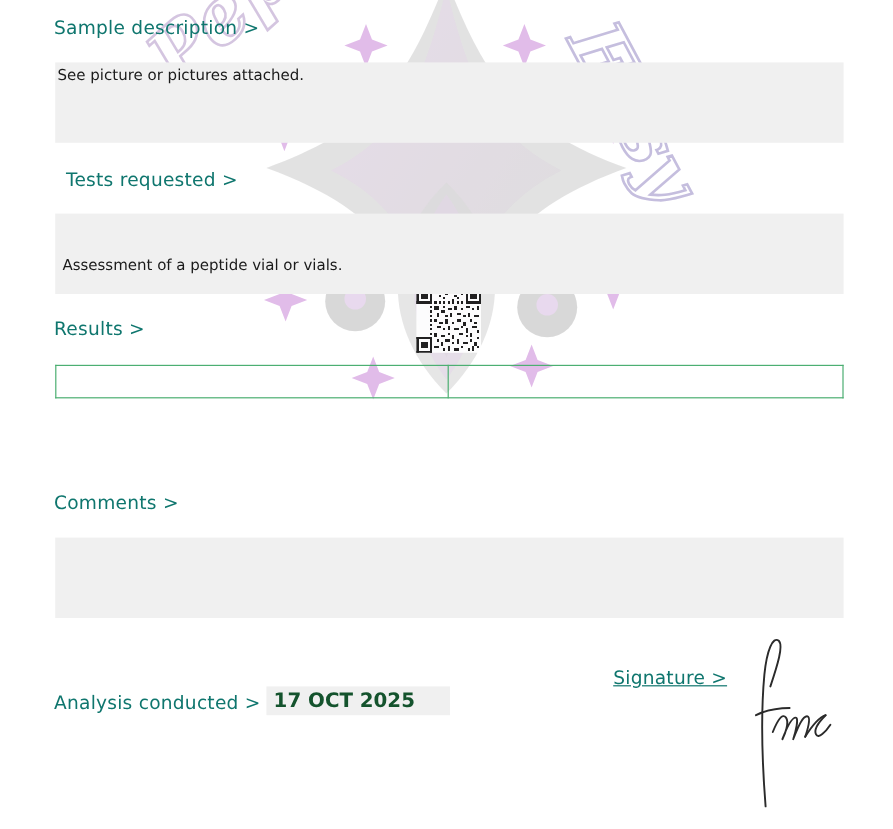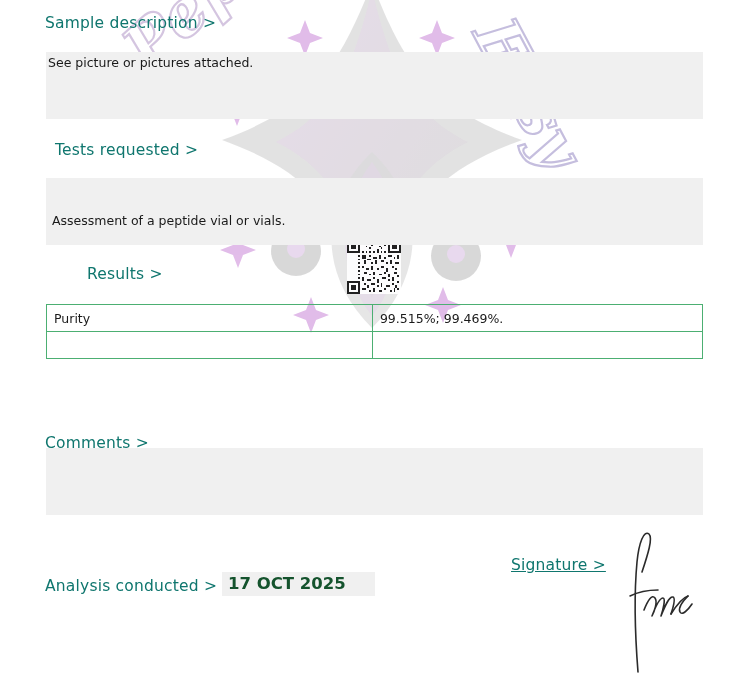--- a/index.html
+++ b/index.html
@@ -39,22 +39,22 @@
     font-size: 15.5px;
     font-family: "DejaVu Sans", sans-serif;
     letter-spacing: 0.2px;
     margin: 0;
     padding: 0;
     line-height: 1.2;
   }
 
   .lbl-sample   { position: absolute; left: 45px; top: 14px; }
   .lbl-tests    { position: absolute; left: 55px; top: 141px; }
-  .lbl-results  { position: absolute; left: 45px; top: 265px; margin-left: 42px; }
-  .lbl-comments { position: absolute; left: 45px; top: 410px; margin-top: 24px; }
+  .lbl-results  { position: absolute; left: 45px; top: 265px; }
+  .lbl-comments { position: absolute; left: 45px; top: 410px; }
   .lbl-analysis { position: absolute; left: 45px; top: 577px; text-align: center; }
   .lbl-signature{ position: absolute; left: 511px; top: 556px; text-decoration: underline; }
 
   .grey-box {
     position: absolute;
     background: #f0f0f0;
     box-sizing: border-box;
   }
   .box-sample   { left: 46px; top: 52px;  width: 657px; height: 67px; }
   .box-tests    { left: 46px; top: 178px; width: 657px; height: 67px; }
@@ -302,24 +302,20 @@
 
   <div class="section-label lbl-tests">Tests requested &gt;</div>
   <div class="grey-box box-tests"></div>
   <div class="box-text txt-tests">Assessment of a peptide vial or vials.</div>
 
   <div class="section-label lbl-results">Results &gt;</div>
 
   <table class="results-table">
     <tbody>
       <tr>
-        <td class="col-name">Purity</td>
-        <td class="col-val">99.515%; 99.469%.</td>
-      </tr>
-      <tr>
         <td class="col-name"></td>
         <td class="col-val"></td>
       </tr>
     </tbody>
   </table>
 
   <div class="section-label lbl-comments">Comments &gt;</div>
   <div class="grey-box box-comments"></div>
 
   <div class="section-label lbl-analysis">Analysis conducted &gt;</div>

